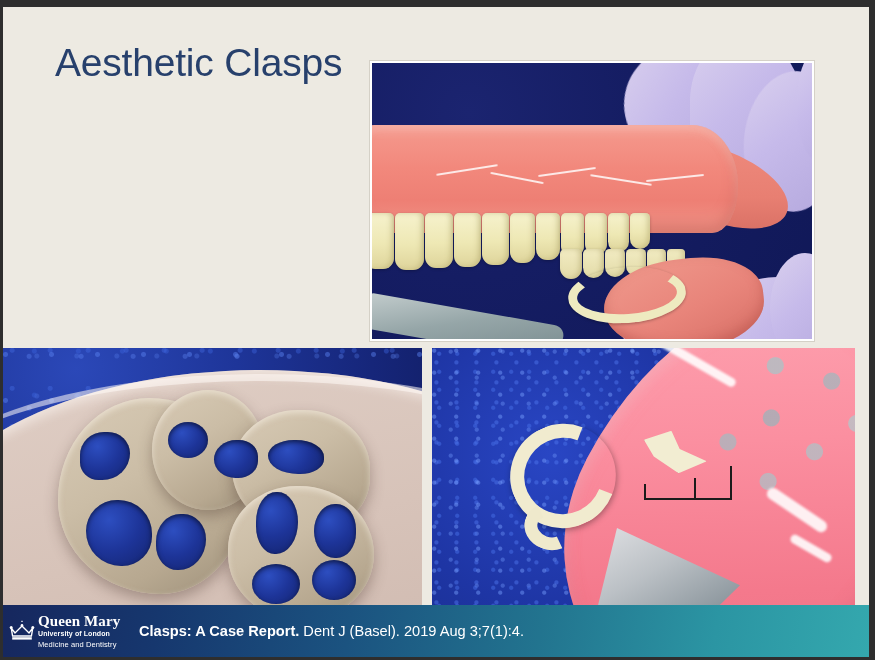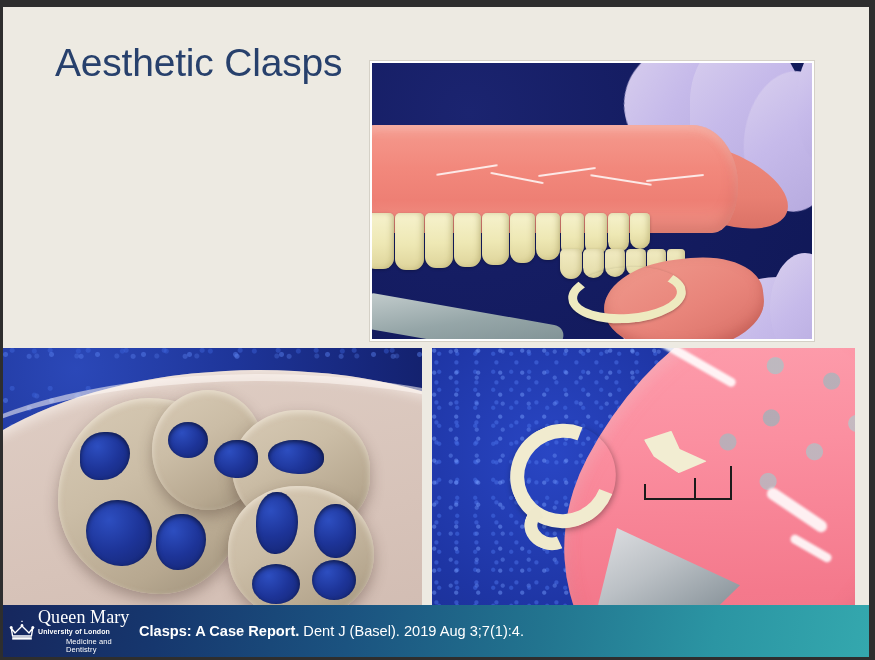--- a/index.html
+++ b/index.html
@@ -308,36 +308,35 @@
   }
   .qm-crown {
     width:26px; height:24px;
     flex:0 0 26px;
     position:relative;
     margin-right:3px;
   }
   .qm-crown svg { display:block; }
   .qm-text { line-height:1.05; }
   .qm-name {
-    font-size:18px;
-    font-weight:400;
+    font-size:15px;
+    font-weight:700;
     letter-spacing:.1px;
     color:#ffffff;
     font-family:"Liberation Serif", serif;
   }
   .qm-sub1 {
     font-size:7px; font-weight:700;
     color:#ffffff; letter-spacing:.1px;
     margin-top:1px;
   }
   .qm-sub2 {
     font-size:7.5px; font-weight:400;
     color:#ffffff; letter-spacing:.1px;
     margin-top:3px;
-    margin-left:28px;
   }
   .citation-text {
     flex:1 1 auto;
     padding-left:8px;
     color:#ffffff;
     font-size:14.6px;
     line-height:1.28;
     font-family:"Liberation Sans", sans-serif;
   }
   .cit-title { font-weight:700; }

